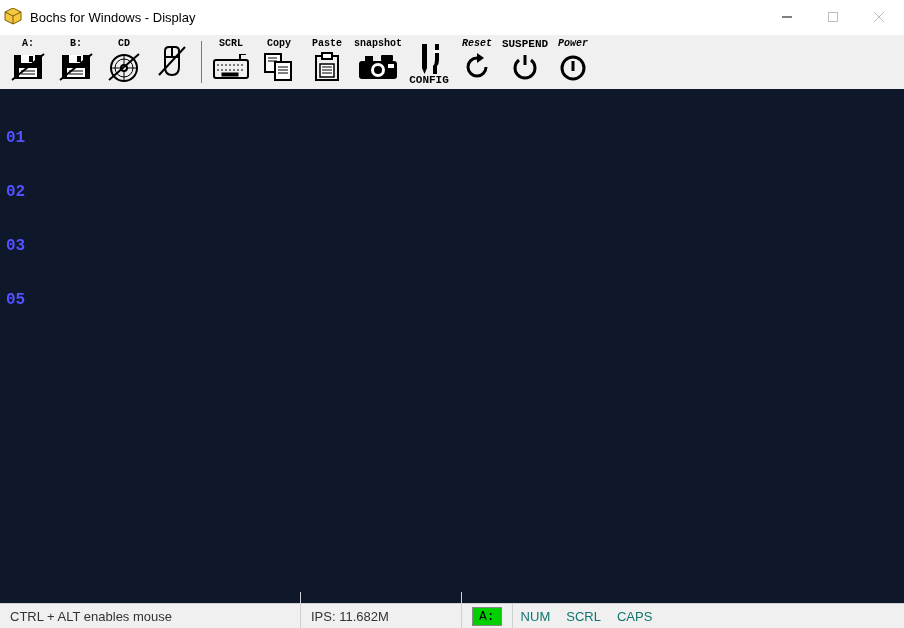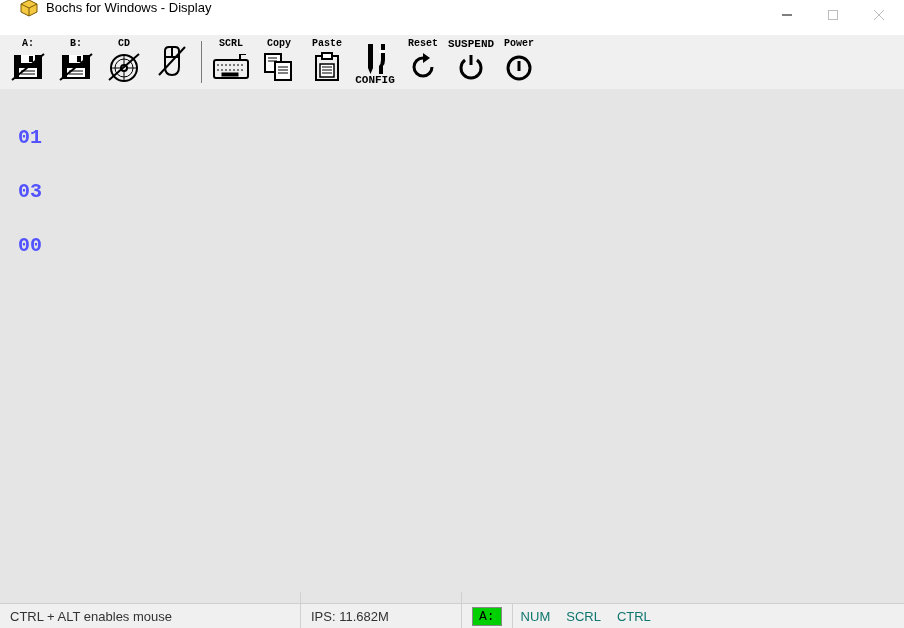--- a/index.html
+++ b/index.html
@@ -1,30 +1,30 @@
 <!DOCTYPE html>
 <html><head>
 <meta charset="utf-8">
 <style>
   html,body{margin:0;padding:0;font-family:"Segoe UI",Tahoma,sans-serif;background:#fff}
   .window{width:904px;height:628px;display:flex;flex-direction:column;box-sizing:border-box}
-  .titlebar{height:34px;display:flex;align-items:flex-start;padding:0 2px 0 20px;background:#fff;color:#000}
+  .titlebar{height:34px;display:flex;align-items:center;padding:0 2px 0 4px;background:#fff;color:#000}
   .titlebar .app-icon{width:18px;height:18px;margin-right:8px;display:flex;align-items:center;justify-content:center}
   .titlebar .title{font-size:13px;font-weight:400;color:#000}
   .titlebar .spacer{flex:1}
   .win-btn{width:46px;height:30px;display:flex;align-items:center;justify-content:center;color:#555}
   .win-btn.disabled{color:#bdbdbd}
   .win-btn svg{display:block}
   .toolbar{height:50px;background:#f0f0f0;border-top:1px solid #fff;display:flex;align-items:center;padding:2px 6px;gap:4px}
   .tool{display:flex;flex-direction:column;align-items:center;justify-content:flex-start;width:44px;height:46px;position:relative}
   .tool .lbl{font-family:"Courier New",monospace;font-size:10px;font-weight:bold;line-height:10px;color:#000;text-align:center;white-space:nowrap}
-  .tool .lbl.italic{}
+  .tool .lbl.italic{font-style:italic}
   .tool .gfx{flex:1;display:flex;align-items:center;justify-content:center}
   .sep{width:1px;height:42px;background:#7a7a7a;margin:0 3px}
-  .console{flex:1;background:#e5e5e5;font-family:"Courier New",monospace;font-size:20px;line-height:18px;font-weight:bold;color:#5252ff;padding:4px 18px;overflow:hidden;white-space:pre}
+  .console{flex:1;background:#0f172a;font-family:"Courier New",monospace;font-size:16px;line-height:18px;font-weight:bold;color:#5252ff;padding:4px 6px;overflow:hidden;white-space:pre}
   .console .ln{display:block}
   .statusbar{height:24px;background:#f0f0f0;border-top:1px solid #d0d0d0;display:flex;align-items:center;font-size:13px;color:#333}
   .statusbar .cell{padding:12px 10px;border-right:1px solid #d0d0d0;height:100%;display:flex;align-items:center}
   .statusbar .hint{width:280px}
   .statusbar .ips{width:140px}
   .statusbar .drive{background:#00d000;color:#000;padding:1px 6px;border:1px solid #888;border-radius:0;font-family:"Courier New",monospace;margin:0 6px}
   .statusbar .lock{color:#0f766e;padding:0 8px}
 </style>
 </head>
 <body>
@@ -170,20 +170,33 @@
           <rect x="4" y="4" width="22" height="24" fill="none" stroke="#000" stroke-width="2"></rect>
           <rect x="10" y="1" width="10" height="6" fill="#fff" stroke="#000" stroke-width="2"></rect>
           <rect x="8" y="12" width="14" height="13" fill="#fff" stroke="#000" stroke-width="1.5"></rect>
           <line x1="10" y1="15" x2="20" y2="15" stroke="#000"></line>
             <line x1="10" y1="18" x2="20" y2="18" stroke="#000"></line>
             <line x1="10" y1="21" x2="20" y2="21" stroke="#000"></line>
         </svg>
       </span>
     </div>
 
+    <div class="tool" style="width:50px">
+      <span class="lbl">snapshot</span>
+      <span class="gfx">
+        <svg width="42" height="28" viewBox="0 0 42 28">
+          <rect x="2" y="8" width="38" height="18" rx="3" fill="#000"></rect>
+          <rect x="8" y="3" width="8" height="5" fill="#000"></rect>
+          <rect x="24" y="2" width="12" height="6" rx="1" fill="#000"></rect>
+          <circle cx="21" cy="17" r="7" fill="#fff"></circle>
+          <circle cx="21" cy="17" r="4" fill="#000"></circle>
+          <rect x="31" y="11" width="6" height="4" fill="#fff"></rect>
+        </svg>
+      </span>
+    </div>
 
     <div class="tool">
       <span class="gfx" style="margin-top:4px">
         <svg width="28" height="30" viewBox="0 0 28 30">
           <rect x="7" y="0" width="5" height="24" fill="#000"></rect>
           <polygon points="7,24 12,24 9.5,30" fill="#000"></polygon>
           <path d="M20 0 L20 16 Q20 20 18 22 L18 30 L22 30 L22 22 Q24 20 24 16 L24 0 Z" fill="#000"></path>
           <rect x="18" y="6" width="6" height="3" fill="#fff"></rect>
         </svg>
       </span>
@@ -217,28 +230,29 @@
           <circle cx="14" cy="15" r="11" fill="none" stroke="#000" stroke-width="3"></circle>
           <line x1="14" y1="8" x2="14" y2="18" stroke="#000" stroke-width="3"></line>
         </svg>
       </span>
     </div>
 
   </div>
 
   <div class="console">
     <span class="ln">01</span>
+    <span class="ln">02</span>
     <span class="ln">03</span>
-    <span class="ln">00</span>
+    <span class="ln">05</span>
   </div>
 
   <div class="statusbar">
     <div class="cell hint">CTRL + ALT enables mouse</div>
     <div class="cell ips">IPS: 11.682M</div>
     <div class="cell" style="padding:0 4px">
       <span class="drive">A:</span>
     </div>
     <span class="lock">NUM</span>
     <span class="lock">SCRL</span>
-    <span class="lock">CTRL</span>
+    <span class="lock">CAPS</span>
   </div>
 
 </div>
 
 </body></html>

